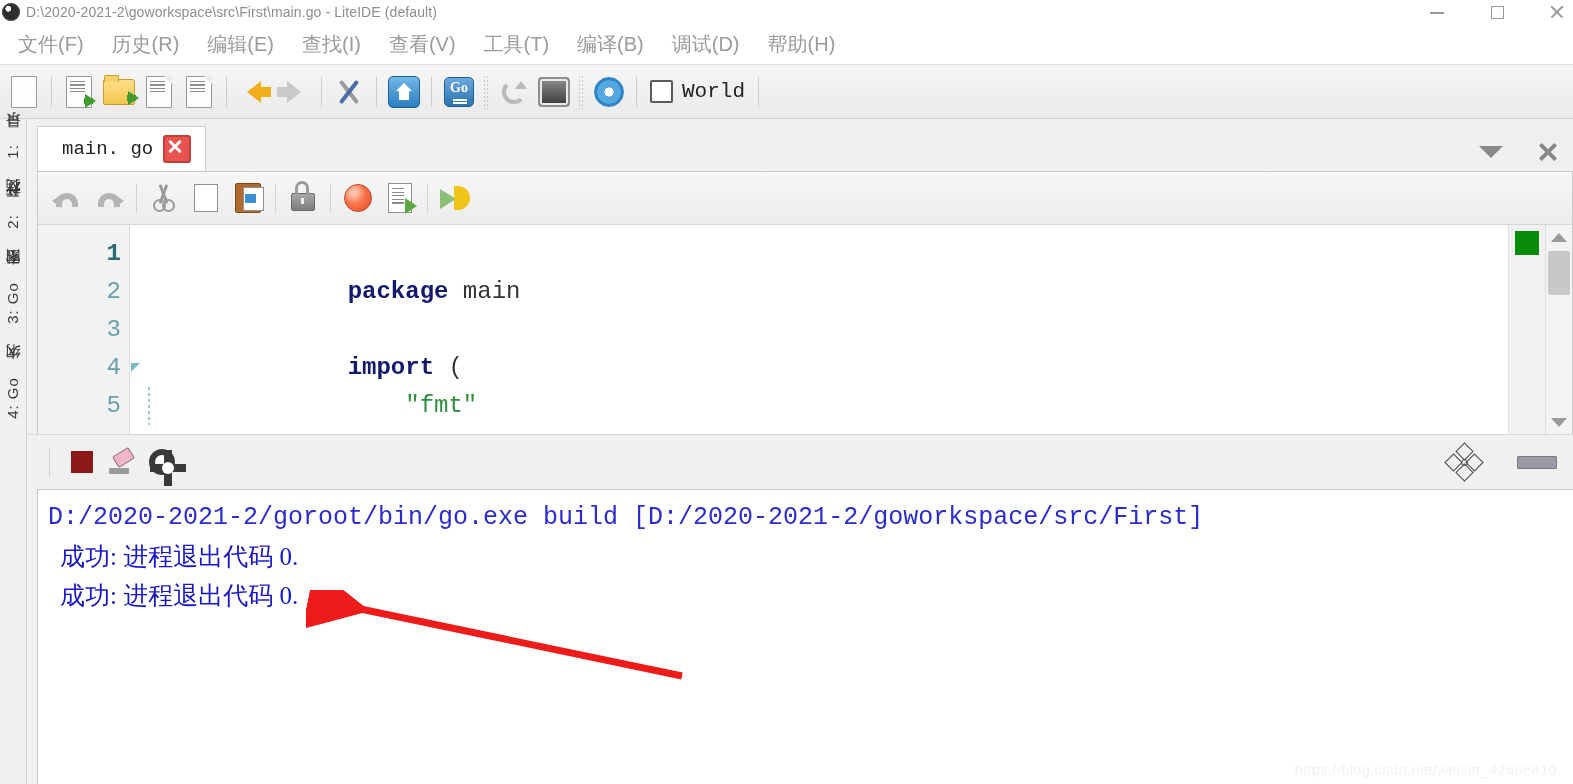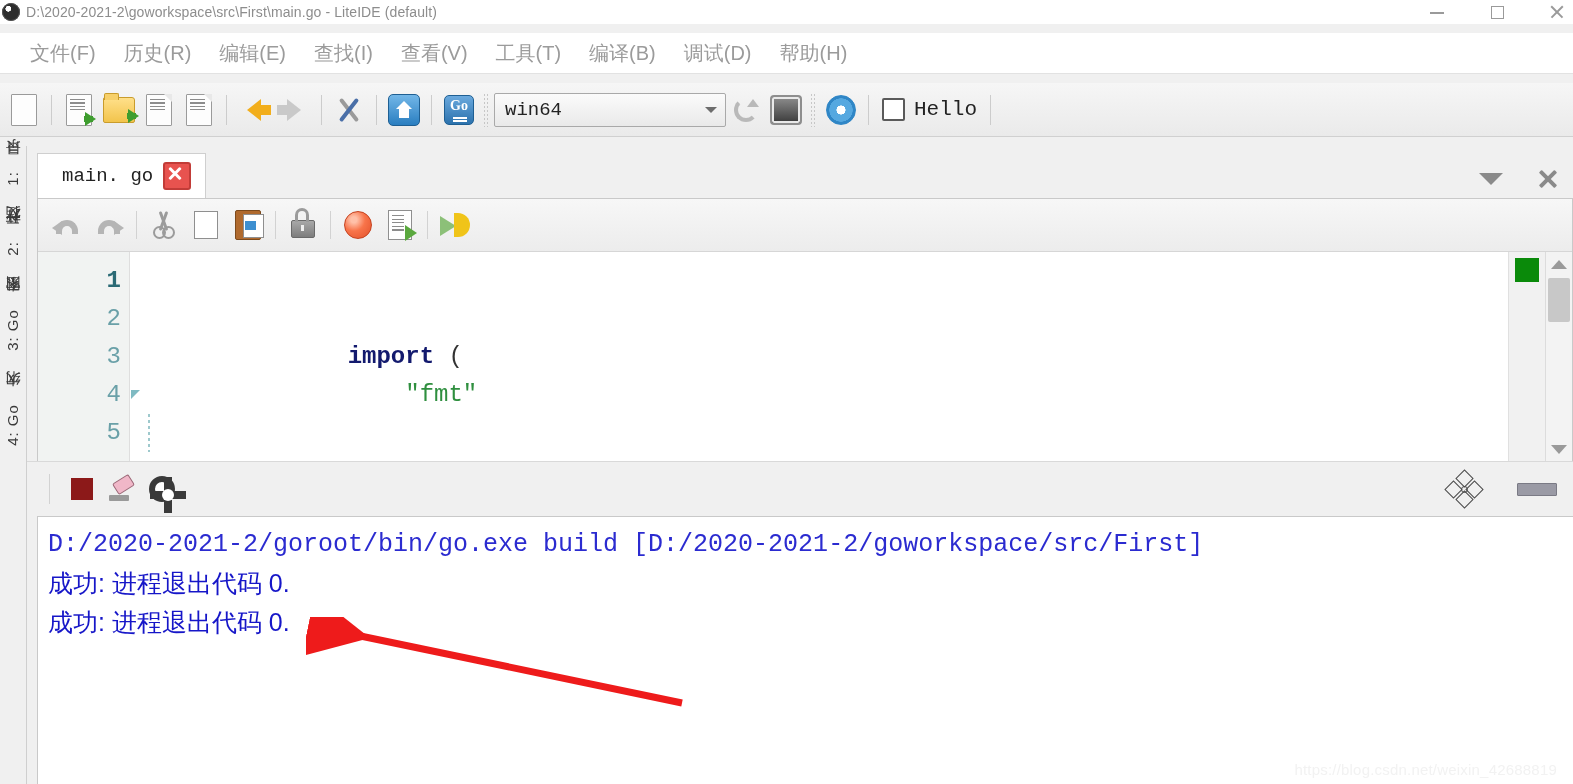--- a/index.html
+++ b/index.html
@@ -6,21 +6,21 @@
     margin: 0; padding: 0;
     width: 1573px; height: 784px;
     overflow: hidden;
     background: #f0f0f0;
     font-family: "Liberation Sans", sans-serif;
   }
   #app {
     width: 1573px; height: 784px;
     position: relative;
     background: #f0f0f0;
-    display: flex; flex-direction: column; gap: 9px;
+    display: flex; flex-direction: column;
   }
 
   
   .titlebar {
     height: 24px; min-height: 24px;
     background: #ffffff;
     display: flex; align-items: center;
     position: relative;
   }
   .title-logo {
@@ -54,21 +54,21 @@
     content:""; position:absolute; left:0px; top:7px; width:16px; height:1.6px; background:#9a9a9a;
   }
   .wc-close::before { transform: rotate(45deg); }
   .wc-close::after  { transform: rotate(-45deg); }
 
   
   .menubar {
     height: 40px; min-height: 40px;
     background: #ffffff;
     display: flex; align-items: center;
-    padding-left: 16px;
+    padding-left: 4px;
     border-bottom: 1px solid #e2e2e2;
   }
   .menu-item {
     font-size: 20px; color: #9b9b9b;
     padding: 2px 14px; white-space: nowrap;
     cursor: default;
   }
 
   
   .toolbar {
@@ -424,21 +424,21 @@
     flex:1; background:#ffffff; border:1px solid #c9c9c9; border-right:none; border-bottom:none;
     margin-left:10px; position:relative; overflow:hidden;
     padding: 8px 0 0 10px;
   }
   .oline {
     font-family:"Liberation Serif", serif; font-size:26px; line-height:39px;
     white-space:pre; color:#1616c8;
   }
   .oline.mono { font-family:"Liberation Mono", monospace; font-size:25px; color:#2b2bd0; }
   .oline.black { color:#1a1a1a; font-family:"Liberation Mono", monospace; font-size:25px; }
-  .oline.cjk { font-family:Liberation Sans, sans-serif; font-size:25px; color:#1616c8; }
+  .oline.cjk { font-family:Liberation Serif, serif; font-size:25px; color:#1616c8;margin-left:12px; }
 
   .red-arrow { position:absolute; pointer-events:none; }
   .watermark {
     position:absolute; right:16px; bottom:6px;
     font-size:15px; color:#f2f2f2; letter-spacing:.2px;
     font-family:"Liberation Sans", sans-serif; pointer-events:none;
   }
 </style>
 </head>
 <body>
@@ -501,38 +501,34 @@
     </div>
     <div class="tb-sep"></div>
     <div class="tb-btn">
       <span class="ic ic-home"></span>
     </div>
     <div class="tb-sep"></div>
     <div class="tb-btn">
       <span class="ic ic-go">Go</span>
     </div>
     <div class="grip"></div>
-    <div class="combo">
-      <span>win64</span>
-      <i class="chev"></i>
-    </div>
     <div class="tb-btn">
       <span class="ic ic-reload"></span>
     </div>
     <div class="tb-btn">
       <span class="ic ic-stop"></span>
     </div>
     <div class="grip"></div>
     <div class="tb-btn">
       <span class="ic ic-gear"></span>
     </div>
     <div class="tb-sep"></div>
     <div class="chk-wrap">
       <span class="chk-box"></span>
-      <span class="chk-label">Hello</span>
+      <span class="chk-label">World</span>
     </div>
     <div class="tb-sep"></div>
 
   </div>
 
   <div class="body-row">
 
     <div class="leftbar">
       <div class="vtab">1: 目录</div>
       <div class="vspace"></div>
@@ -600,20 +596,23 @@
             <div class="gline">2</div>
             <div class="gline">3</div>
             <div class="gline">
               <span>4</span>
               <i class="fold-tri"></i>
             </div>
             <div class="gline">5</div>
           </div>
 
           <div class="code-lines">
+            <div class="cline">
+              <span class="tok-kw">package</span><span class="tok-plain"> main</span>
+            </div>
             <div class="cline">
               <span class="tok-plain"></span>
             </div>
             <div class="cline">
               <span class="tok-kw">import</span><span class="tok-plain"> (</span>
             </div>
             <div class="cline">
               <span class="tok-plain">    </span><span class="tok-str">"fmt"</span>
             </div>
           </div>

